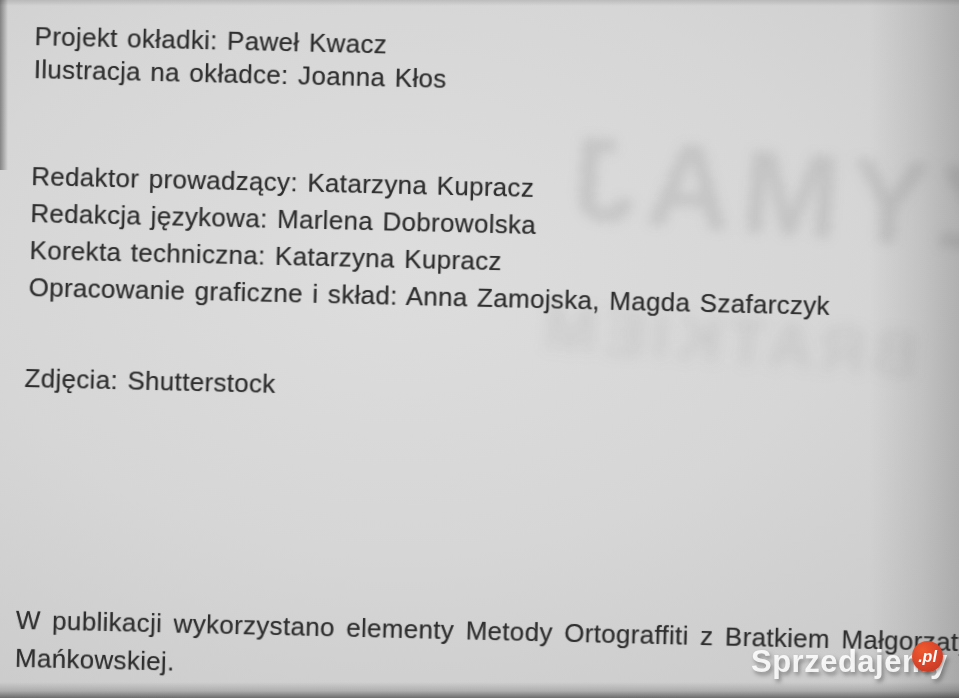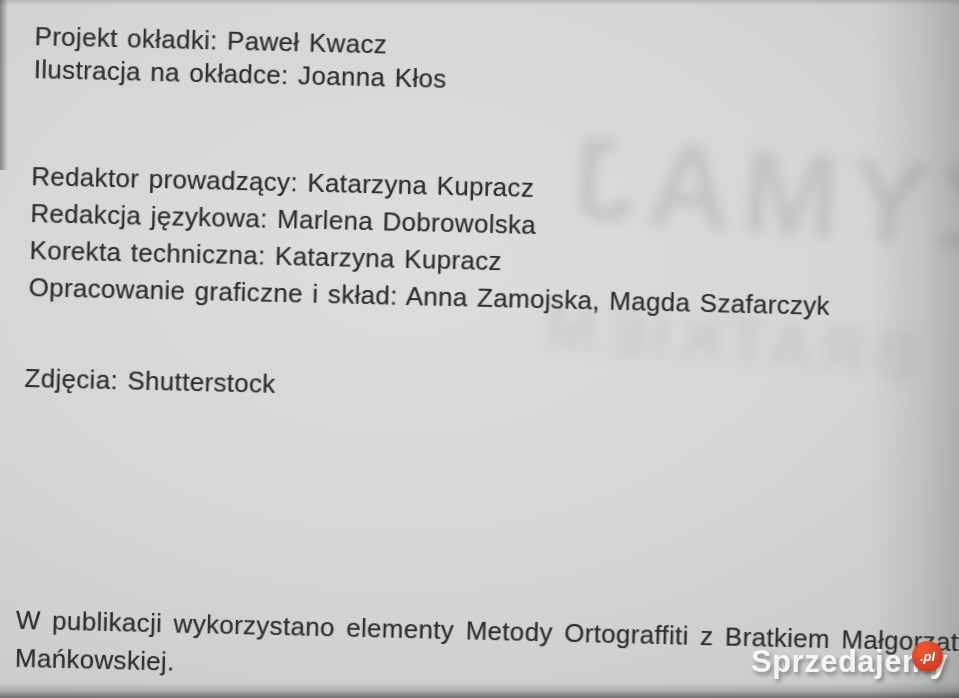--- a/index.html
+++ b/index.html
@@ -112,21 +112,21 @@
   .wm-badge {
     position: absolute;
     left: 912px; top: 641px;
     width: 31px; height: 31px;
     border-radius: 50%;
     background: radial-gradient(circle at 35% 30%, #ef5a2e 0%, #d6432a 55%, #b93620 100%);
     box-shadow: 1px 2px 3px rgba(60,60,60,0.45);
     display: flex;
     align-items: center;
     justify-content: center;
-    font-size: 13px;
+    font-size: 16px;
     font-weight: 700;
     font-style: italic;
     color: #ffffff;
   }
 </style>
 </head>
 <body>
 
 <div class="photo">
 

